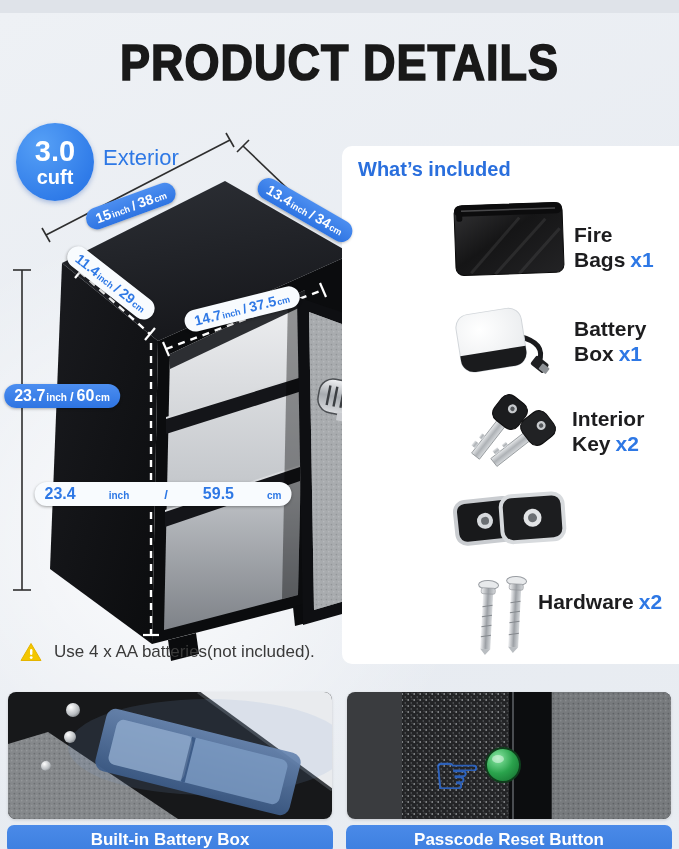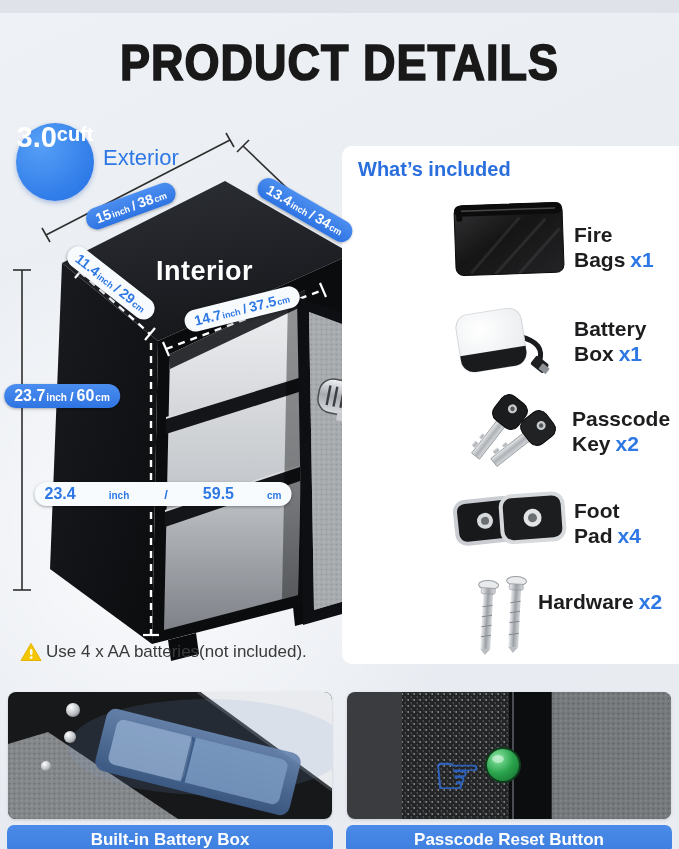--- a/index.html
+++ b/index.html
@@ -5,61 +5,60 @@
   html,body{margin:0;padding:0;background:#dfe3e9;font-family:"Liberation Sans",sans-serif;}
   .canvas{position:relative;width:679px;height:849px;margin:13px auto;overflow:hidden;
     background:
       radial-gradient(ellipse 430px 430px at 24% 62%, rgba(255,255,255,.85), rgba(255,255,255,0) 72%),
       linear-gradient(155deg,#eef1f5 0%,#e7ebf1 60%,#e9edf2 100%);}
   .abs{position:absolute;}
   .page-title{left:0;right:0;top:24px;text-align:center;font-size:45px;font-weight:bold;
     color:#191919;letter-spacing:1px;transform:scaleY(1.12);-webkit-text-stroke:1.5px #191919;}
   .badge{left:16px;top:110px;width:78px;height:78px;border-radius:50%;
     background:radial-gradient(circle at 32% 28%,#56a0f6,#2e7ae8 75%);color:#fff;
-    display:flex;flex-direction:row;align-items:flex-start;justify-content:center;line-height:1;
+    display:flex;flex-direction:column;align-items:center;justify-content:center;line-height:1;
     box-shadow:0 2px 5px rgba(40,90,180,.35);}
   .badge-val{font-size:29px;font-weight:bold;}
   .badge-unit{font-size:20px;font-weight:bold;margin-top:1px;}
   .exterior-label{left:103px;top:132px;font-size:22px;font-weight:normal;color:#2e78e5;}
   .interior-label{left:156px;top:243px;font-size:27px;font-weight:bold;color:#fff;letter-spacing:.5px;z-index:4;}
   .safe-svg{left:0;top:0;width:679px;height:849px;z-index:1;}
   .pill{position:absolute;z-index:5;display:flex;align-items:baseline;white-space:nowrap;
     border-radius:14px;padding:3px 10px;font-weight:bold;transform-origin:center;}
   .pill b{font-size:14px;} .pill small{font-size:9px;font-weight:bold;margin-left:1px;}
   .pill .sl{font-size:13px;margin:0 3px;}
   .pill-blue{background:linear-gradient(180deg,#4c8ef0,#2e74e2);color:#fff;box-shadow:0 1px 3px rgba(0,0,0,.3);}
   .pill-white{background:#f8fbfe;color:#2e78e5;box-shadow:0 1px 3px rgba(0,0,0,.35);}
   .pill-lg b{font-size:16px;} .pill-lg small{font-size:10px;}
   .card{left:342px;top:133px;width:398px;height:518px;background:#fff;border-radius:10px;z-index:2;}
   .card-heading{position:absolute;left:16px;top:12px;font-size:20px;font-weight:bold;color:#2a6fdd;}
   .item-icon{position:absolute;}
   .item-label{position:absolute;font-size:21px;font-weight:bold;color:#1d1d1f;line-height:25px;}
   .item-label span{display:block;}
   .item-label .cnt{color:#2e78e5;display:inline;margin-left:5px;}
-  .note{left:20px;top:629px;display:flex;align-items:center;gap:4px;z-index:2;}
+  .note{left:20px;top:629px;display:flex;align-items:center;gap:12px;z-index:2;}
   .note-text{font-size:17px;color:#3a3a3a;}
   .photo{width:324px;height:127px;border-radius:8px;overflow:hidden;z-index:2;box-shadow:0 1px 3px rgba(0,0,0,.15);}
   .photo svg{display:block;}
   .caption{height:29px;width:326px;background:linear-gradient(180deg,#4a8ae8,#3c7edf);border-radius:7px;
     display:flex;align-items:center;justify-content:center;color:#fff;font-size:17px;font-weight:600;z-index:2;}
 </style>
 </head>
 <body>
 
 <div class="canvas">
 
   <div class="abs page-title">PRODUCT DETAILS</div>
 
   <div class="abs badge">
     <span class="badge-val">3.0</span>
     <span class="badge-unit">cuft</span>
   </div>
 
   <div class="abs exterior-label">Exterior</div>
-  <div class="abs interior-label">Interior</div>
 
   <svg class="abs safe-svg" viewBox="0 0 679 849">
     <defs>
       <linearGradient id="topFace" x1="0" y1="0" x2="0.3" y2="1">
         <stop offset="0" stop-color="#2d3036"></stop>
           <stop offset="1" stop-color="#17181c"></stop>
       </linearGradient>
       <linearGradient id="leftFace" x1="0" y1="0" x2="1" y2="1">
         <stop offset="0" stop-color="#1a1b1f"></stop>
           <stop offset="1" stop-color="#0b0c0e"></stop>
@@ -275,40 +274,36 @@
       <g transform="translate(86,42) rotate(52)">
         <rect x="-5" y="10" width="10" height="46" fill="url(#blade)" stroke="#8e9296" stroke-width="0.8"></rect>
         <rect x="-10" y="44" width="5" height="6" fill="url(#blade)"></rect>
           <rect x="-9" y="34" width="4" height="5" fill="url(#blade)"></rect>
         <rect x="-15" y="-15" width="30" height="30" rx="9" fill="#212224" stroke="#0c0c0d"></rect>
         <circle cx="0" cy="-4" r="4.5" fill="#c7cacd"></circle>
           <circle cx="0" cy="-4" r="2.2" fill="#55585b"></circle>
       </g>
     </svg>
     <div class="item-label" style="left:230px;top:260px;">
-      <span>Passcode</span>
+      <span>Interior</span>
       <span><span style="display:inline">Key</span><b class="cnt">x2</b></span>
     </div>
 
     <svg class="item-icon" style="left:106px;top:345px;" width="120" height="70" viewBox="0 0 120 70">
       <g transform="translate(6,12) rotate(-6)">
         <rect x="0" y="0" width="58" height="42" rx="10" fill="#18191b" stroke="#c9ccd0" stroke-width="4"></rect>
         <circle cx="29" cy="21" r="8" fill="#d7dadd"></circle>
           <circle cx="29" cy="21" r="4" fill="#6b6f73"></circle>
       </g>
       <g transform="translate(52,6) rotate(-4)">
         <rect x="0" y="0" width="62" height="46" rx="11" fill="#1c1d1f" stroke="#d7dadd" stroke-width="4"></rect>
         <circle cx="31" cy="23" r="9" fill="#e2e4e6"></circle>
           <circle cx="31" cy="23" r="4.5" fill="#6b6f73"></circle>
       </g>
     </svg>
-    <div class="item-label" style="left:232px;top:352px;">
-      <span>Foot</span>
-      <span><span style="display:inline">Pad</span><b class="cnt">x4</b></span>
-    </div>
 
     <svg class="item-icon" style="left:126px;top:425px;" width="72" height="92" viewBox="0 0 72 92">
       <defs>
         <linearGradient id="boltV" x1="0" y1="0" x2="1" y2="0">
           <stop offset="0" stop-color="#f0f1f3"></stop>
             <stop offset="0.5" stop-color="#9da1a6"></stop>
             <stop offset="1" stop-color="#d5d8db"></stop>
         </linearGradient>
       </defs>
       <g transform="translate(21,6) rotate(3)">

